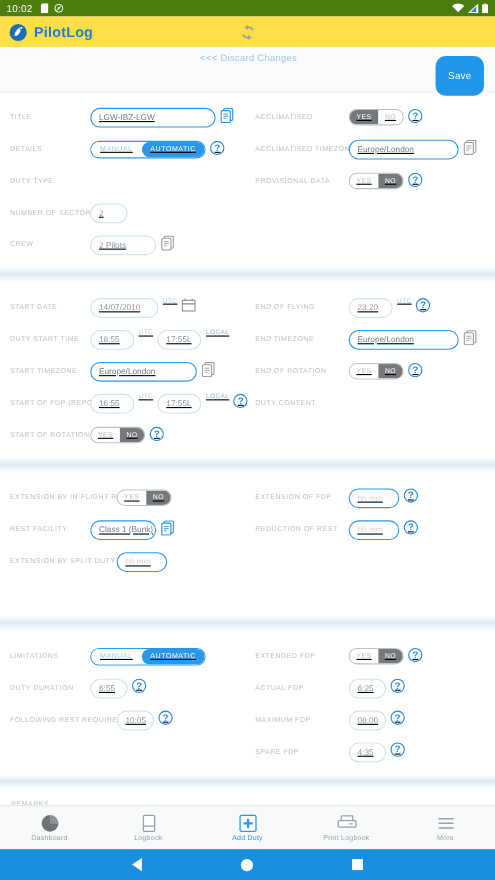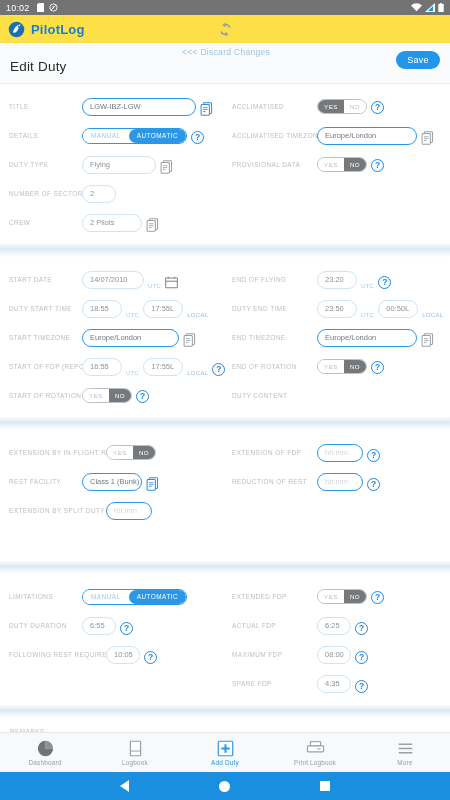--- a/index.html
+++ b/index.html
@@ -6,21 +6,21 @@
   html, body {
     width: 450px; height: 800px;
     font-family: "Liberation Sans", sans-serif;
     background: #ffffff;
     overflow: hidden;
   }
   .phone { position: relative; width: 450px; height: 800px; background:#fff; }
 
   
   .statusbar {
-    height: 15px; background: #737373; color:#fff;
+    height: 15px; background: #4d7c0f; color:#fff;
     display:flex; align-items:center; padding:0 6px; font-size:9px;
   }
   .sb-time { font-size:9px; letter-spacing:.2px; }
   .sb-left-icons { display:flex; align-items:center; gap:5px; margin-left:7px; }
   .sb-right { margin-left:auto; display:flex; align-items:center; gap:3px; }
   .ico-sm { display:block; }
 
   
   .appbar {
     height:28px; background:#fde047; display:flex; align-items:center;
@@ -32,21 +32,21 @@
   .sync-wrap > * { pointer-events:auto; }
 
   
   .titlebar {
     height:41px; background:#fafbfc; position:relative; padding:4px 8px 0 10px;
     border-bottom:1px solid #eceff1;
   }
   .discard { color:#9dc4e4; font-size:8.5px; letter-spacing:.3px;text-align:center; }
   .page-title { color:#2b2b2b; font-size:13.5px; margin-top:2px; letter-spacing:.2px;}
   .save-btn {
-    position:absolute; right:10px; top:8px; width:44px; height:18px;
+    position:absolute; right:10px; top:8px; width:44px; height:36px;
     background:#2196ea; color:#fff; border-radius:9px; font-size:9px;
     display:flex; align-items:center; justify-content:center; border:none;
     letter-spacing:.2px;
   }
 
   
   .content { height: 688px; overflow:hidden; background:#fff; }
 
   .section { background:#ffffff; padding:8px 0 6px 0; }
   .divider {
@@ -57,21 +57,21 @@
   .col { width:50%; padding-left:9px; }
   .col.right { padding-left:7px; }
 
   .row { display:flex; align-items:center; height:29px; }
   .lbl {
     color:#b9bec4; font-size:6.4px; letter-spacing:.45px;
     white-space:nowrap; flex:0 0 auto;
   }
   .lbl.w1 { width:73px; }
   .lbl.w2 { width:85px; }
-  .ctl { display:flex; align-items:flex-end; gap:4px; }
+  .ctl { display:flex; align-items:flex-start; gap:4px;text-decoration:underline; }
 
   
   .pill {
     border:1px solid #cfe3f3; border-radius:11px; height:18px;
     display:flex; align-items:center; padding:0 7px;
     font-size:7.5px; color:#8d959c; background:#fff; white-space:nowrap;
   }
   .pill.active { border-color:#2b97e8; color:#6f7b85; }
   .pill.w-title { width:114px; }
   .pill.w-tz { width:100px; }
@@ -175,21 +175,20 @@
     <div class="sync-wrap">
       <svg width="17" height="17" viewBox="0 0 24 24">
         <path d="M12 4 a8 8 0 0 1 7.4 5 l-2.2 0.6 A5.8 5.8 0 0 0 12 6.2 V9 L7.5 5.6 12 2.2Z" fill="#9aa0a6"></path>
         <path d="M12 20 a8 8 0 0 1 -7.4 -5 l2.2 -0.6 A5.8 5.8 0 0 0 12 17.8 V15 l4.5 3.4 L12 21.8Z" fill="#9aa0a6"></path>
       </svg>
     </div>
   </div>
 
   <div class="titlebar">
     <div class="discard">&lt;&lt;&lt; Discard Changes</div>
-    <div class="page-title">Edit Duty</div>
     <button class="save-btn">Save</button>
   </div>
 
   <div class="content">
 
     <div class="section">
       <div class="grid">
         <div class="col">
           <div class="row">
             <span class="lbl w1">TITLE</span>
@@ -207,28 +206,20 @@
             <span class="ctl">
               <span class="seg blue">
                 <span>MANUAL</span>
                 <span class="on">AUTOMATIC</span>
               </span>
               <span class="qm">?</span>
             </span>
           </div>
           <div class="row">
             <span class="lbl w1">DUTY TYPE</span>
-            <span class="ctl">
-              <span class="pill w-med">Flying</span>
-              <svg width="13" height="14" viewBox="0 0 20 22">
-                  <rect x="5" y="1" width="13" height="17" rx="1.5" fill="#fff" stroke="#9aa0a6" stroke-width="1.6"></rect>
-                  <rect x="1.5" y="4" width="13" height="17" rx="1.5" fill="#fff" stroke="#9aa0a6" stroke-width="1.6"></rect>
-                  <path d="M4.5 9 h7 M4.5 12 h7 M4.5 15 h4" stroke="#9aa0a6" stroke-width="1.3"></path>
-                </svg>
-            </span>
           </div>
           <div class="row">
             <span class="lbl w1">NUMBER OF SECTORS</span>
             <span class="ctl">
               <span class="pill w-sm">2</span>
             </span>
           </div>
           <div class="row">
             <span class="lbl w1">CREW</span>
             <span class="ctl">
@@ -342,29 +333,20 @@
         <div class="col right">
           <div class="row">
             <span class="lbl w2">END OF FLYING</span>
             <span class="ctl">
               <span class="pill w-time">23:20</span>
               <span class="unit">UTC</span>
               <span class="qm">?</span>
             </span>
           </div>
           <div class="row">
-            <span class="lbl w2">DUTY END TIME</span>
-            <span class="ctl">
-              <span class="pill w-time">23:50</span>
-              <span class="unit">UTC</span>
-              <span class="pill w-time">00:50L</span>
-              <span class="unit local">LOCAL</span>
-            </span>
-          </div>
-          <div class="row">
             <span class="lbl w2">END TIMEZONE</span>
             <span class="ctl">
               <span class="pill active w-tz">Europe/London</span>
               <svg width="13" height="14" viewBox="0 0 20 22">
                   <rect x="5" y="1" width="13" height="17" rx="1.5" fill="#fff" stroke="#9aa0a6" stroke-width="1.6"></rect>
                   <rect x="1.5" y="4" width="13" height="17" rx="1.5" fill="#fff" stroke="#9aa0a6" stroke-width="1.6"></rect>
                   <path d="M4.5 9 h7 M4.5 12 h7 M4.5 15 h4" stroke="#9aa0a6" stroke-width="1.3"></path>
                 </svg>
             </span>
           </div>

